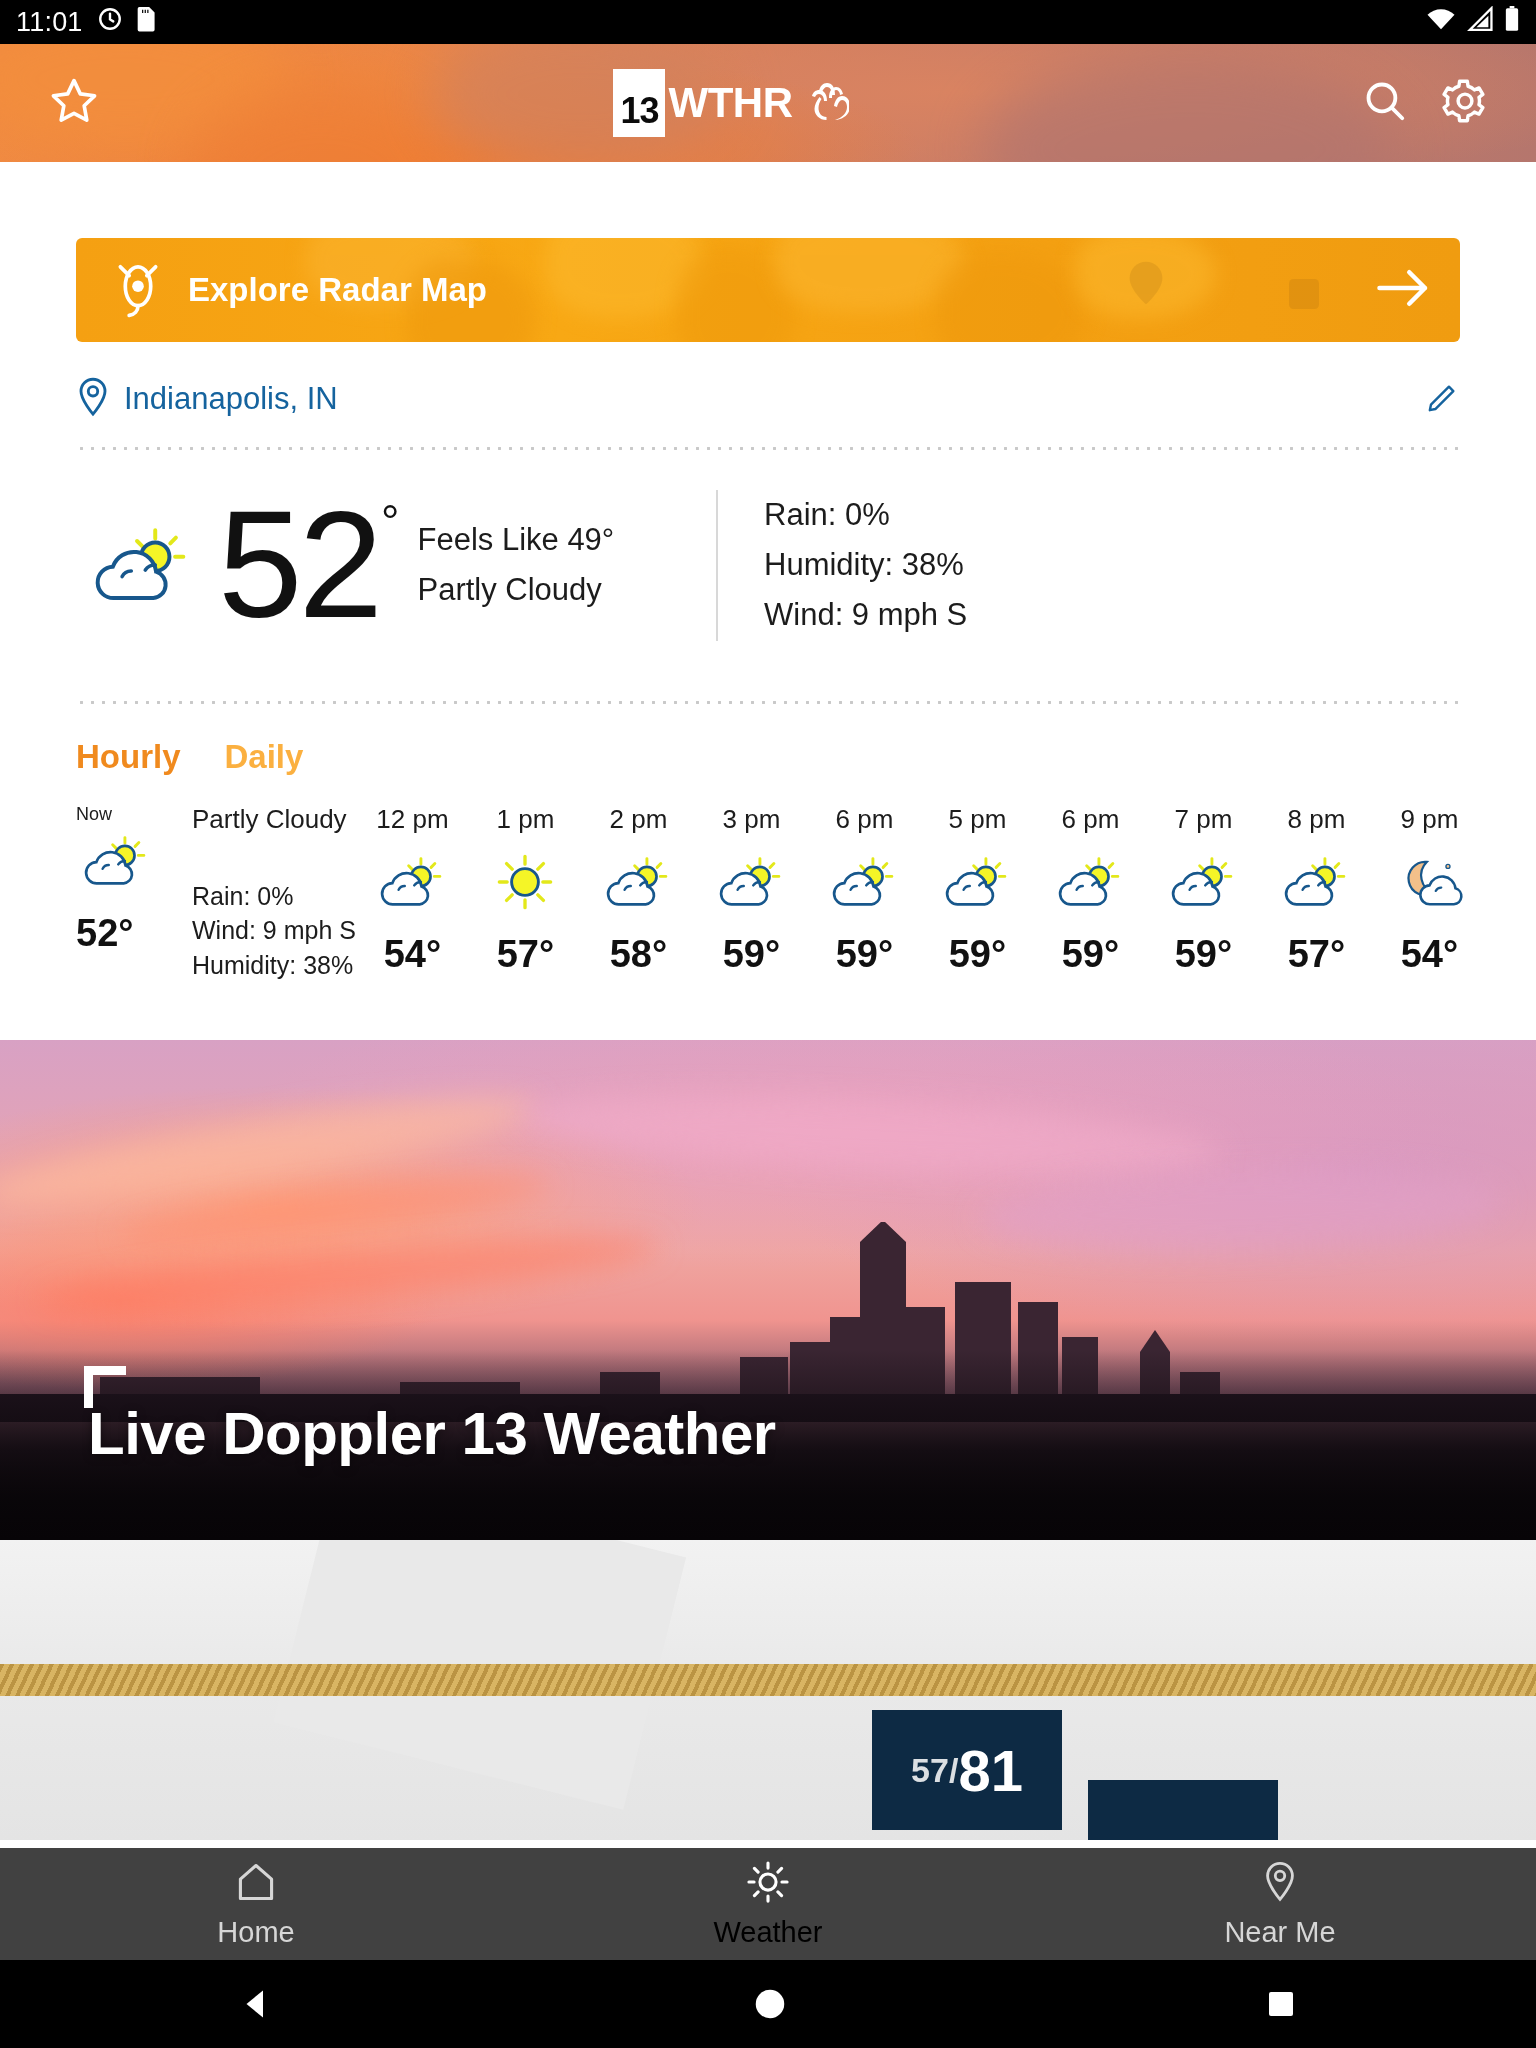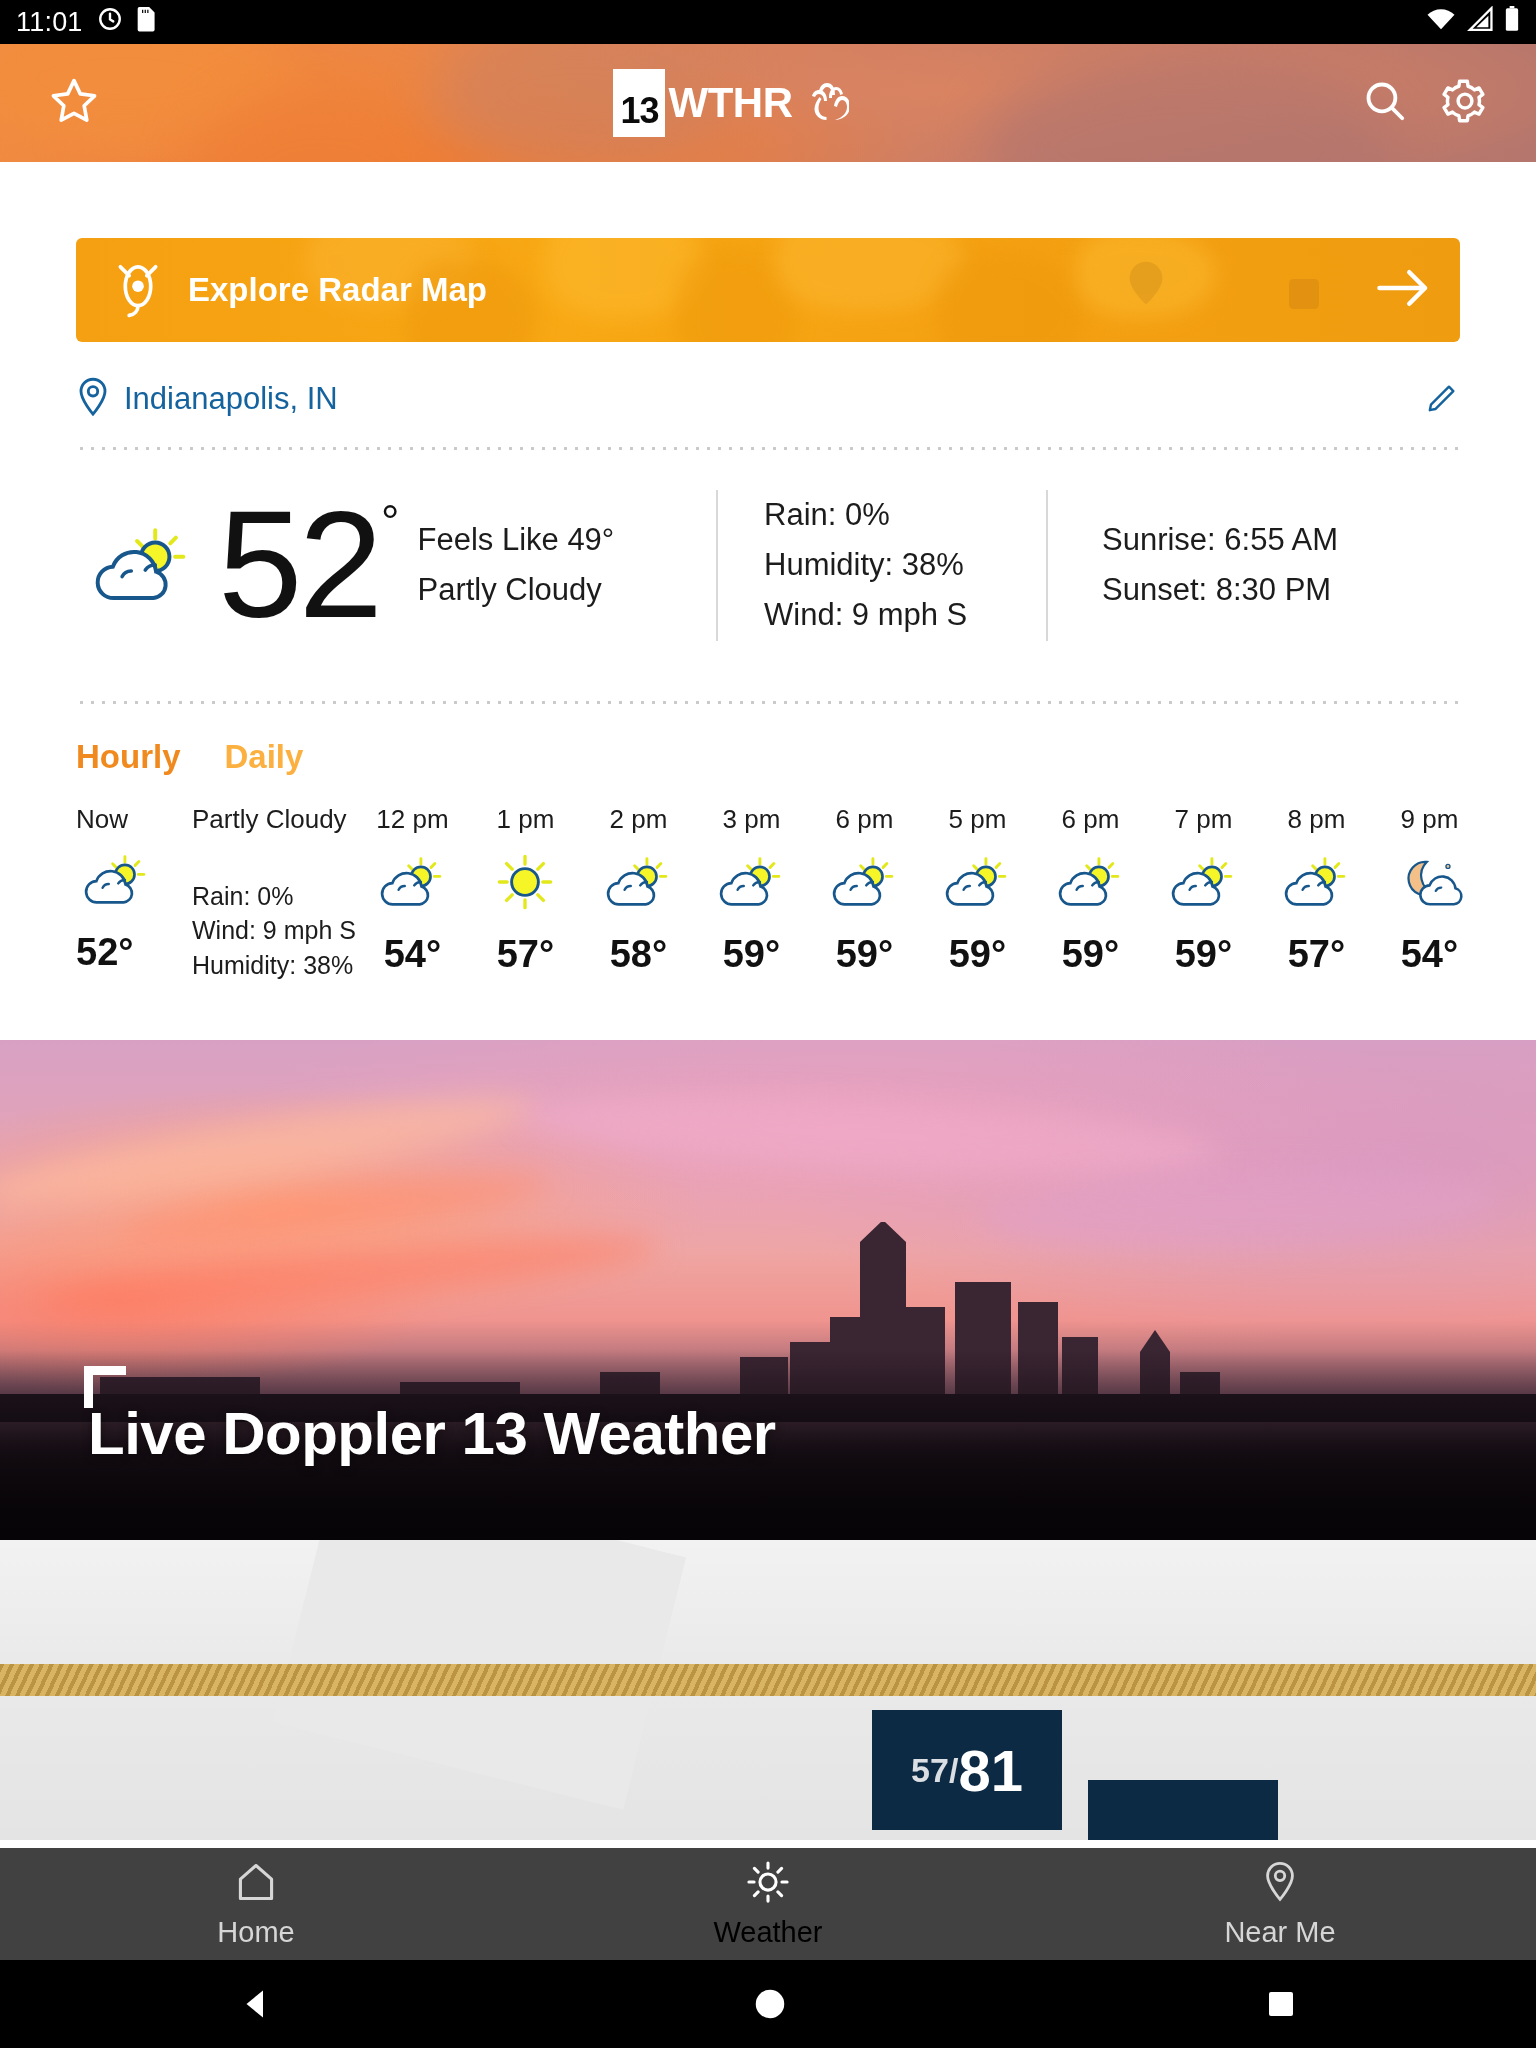--- a/index.html
+++ b/index.html
@@ -112,21 +112,21 @@
   .tab.active { color:#f08a1e; }
   .tab.inactive { color:#fbb040; }
 
   
   .hourly {
     display:flex; align-items:flex-start; margin: 28px 0 0 0;
     padding: 0 0 0 76px; overflow:hidden;
   }
   .now-block { display:flex; flex:none; }
   .now-col { width: 110px; display:flex; flex-direction:column; align-items:flex-start; }
-  .now-label { font-size:26px; color:#1c1c1c; margin-bottom: 12px; }
+  .now-label { font-size:18px; color:#1c1c1c; margin-bottom: 3px; }
   .now-icon { width:72px; height:58px; margin: 4px 0 0 4px; }
   .now-temp { font-size:38px; font-weight:700; color:#111; margin-top: 22px; }
   .now-detail { margin-left: 6px; padding-top: 0px; }
   .now-detail .nd-title { font-size:26px; color:#1c1c1c; margin-bottom: 44px; }
   .now-detail .nd-line { font-size:25px; color:#1c1c1c; line-height:1.38; }
 
   .hour-col {
     width: 113px; flex: none; display:flex; flex-direction:column; align-items:center;
   }
   .hour-time { font-size:26px; color:#1c1c1c; }
@@ -386,24 +386,20 @@
       <span class="cur-temp"><span>52</span><span class="cur-deg">°</span></span>
       <span class="cur-desc">
         <div>Feels Like 49°</div>
         <div>Partly Cloudy</div>
       </span>
     </div>
     <div class="cur-col c2">
       <div>Rain: 0%</div>
       <div>Humidity: 38%</div>
       <div>Wind: 9 mph S</div>
-    </div>
-    <div class="cur-col c3">
-      <div>Sunrise: 6:55 AM</div>
-      <div>Sunset: 8:30 PM</div>
     </div>
   </div>
 
   <div class="dashline"></div>
 
   <div class="tabs">
     <div class="tab active">Hourly</div>
     <div class="tab inactive">Daily</div>
   </div>
 

